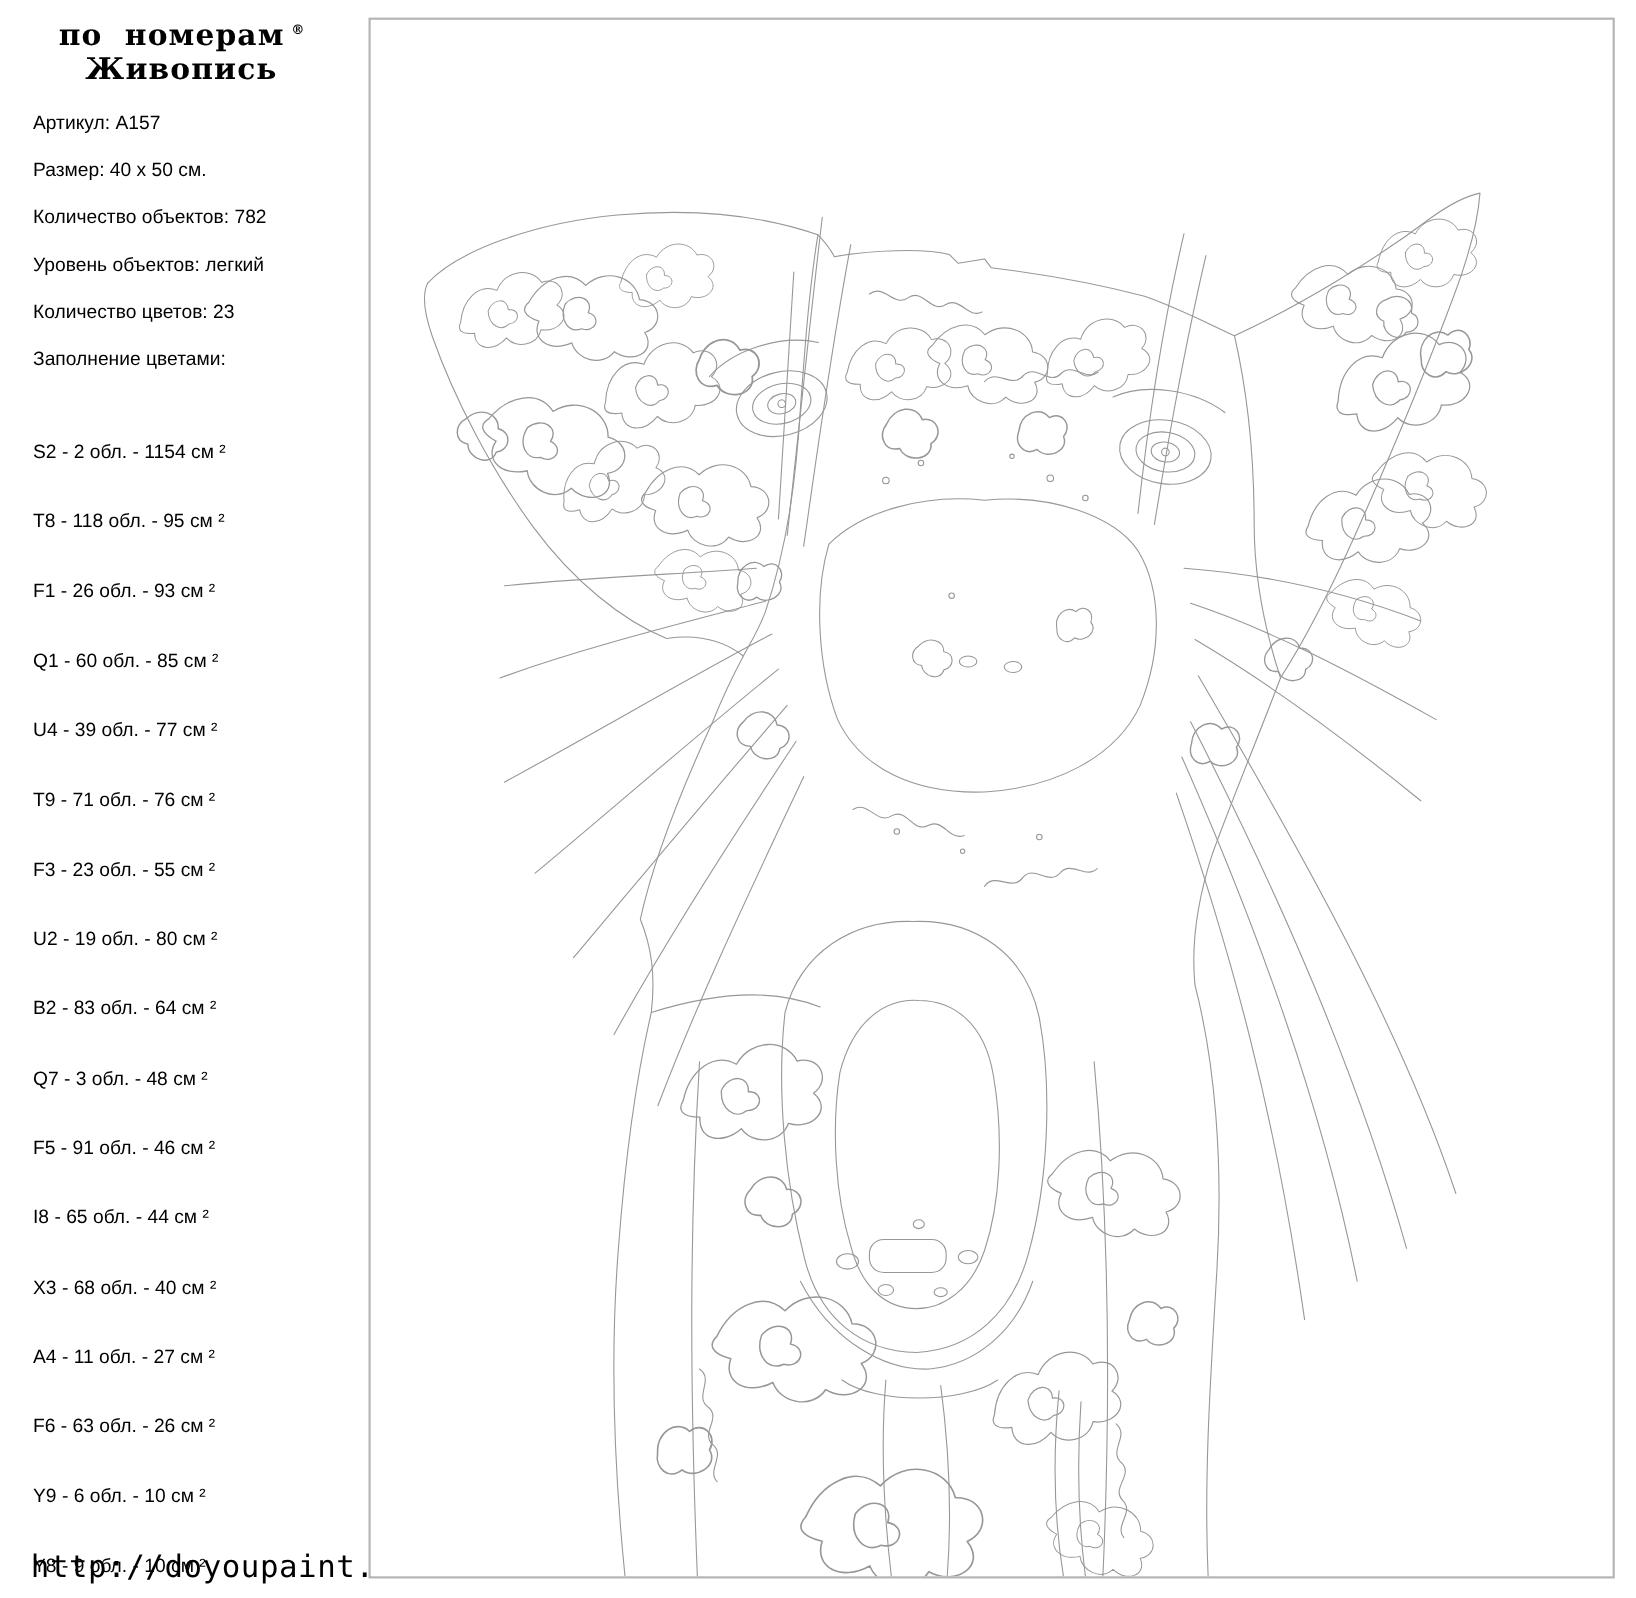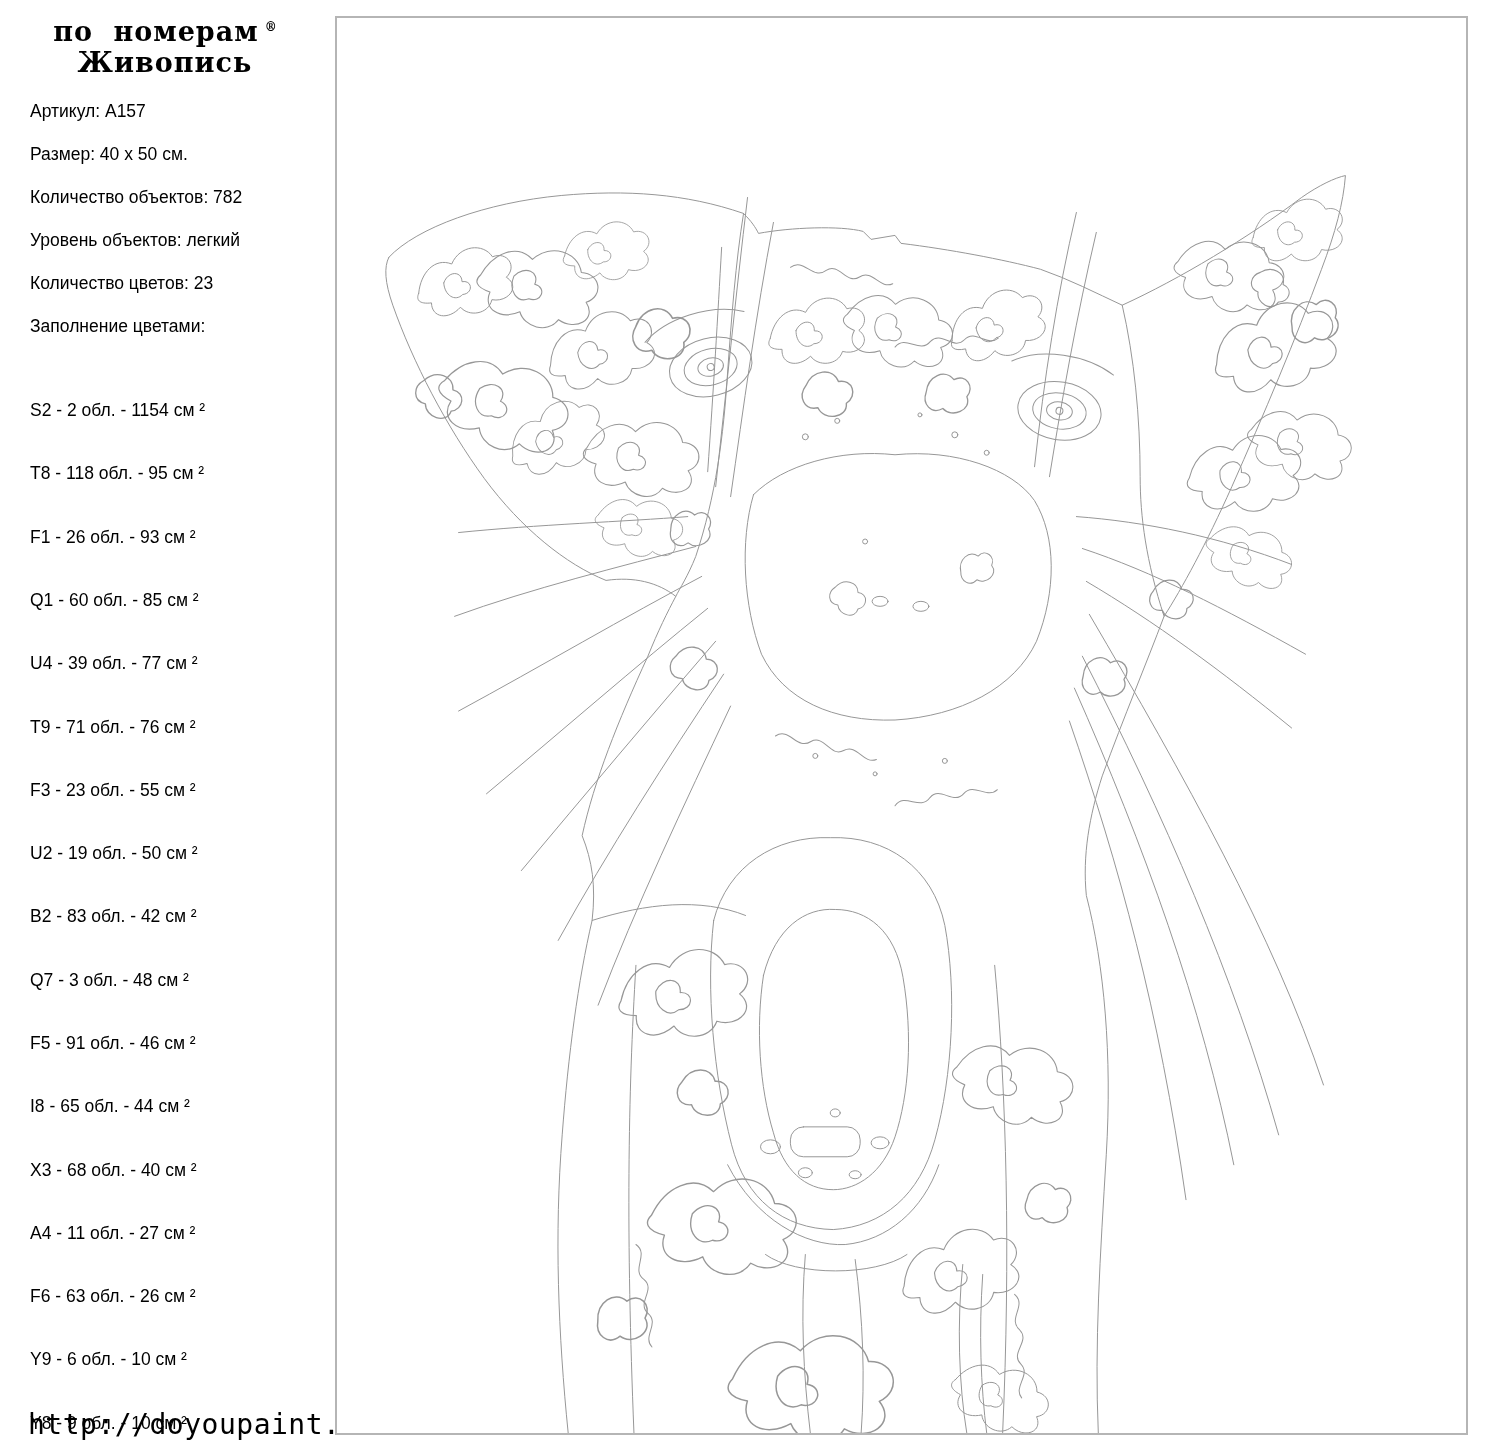--- a/index.html
+++ b/index.html
@@ -51,22 +51,22 @@
   </div>
 
   <ul class="palette">
     <li>S2 - 2 обл. - 1154 см ²</li>
     <li>T8 - 118 обл. - 95 см ²</li>
     <li>F1 - 26 обл. - 93 см ²</li>
     <li>Q1 - 60 обл. - 85 см ²</li>
     <li>U4 - 39 обл. - 77 см ²</li>
     <li>T9 - 71 обл. - 76 см ²</li>
     <li>F3 - 23 обл. - 55 см ²</li>
-    <li>U2 - 19 обл. - 50 см ²</li>
-    <li>B2 - 83 обл. - 42 см ²</li>
+    <li>U2 - 19 обл. - 80 см ²</li>
+    <li>B2 - 83 обл. - 64 см ²</li>
     <li>Q7 - 3 обл. - 48 см ²</li>
     <li>F5 - 91 обл. - 46 см ²</li>
     <li>I8 - 65 обл. - 44 см ²</li>
     <li>X3 - 68 обл. - 40 см ²</li>
     <li>A4 - 11 обл. - 27 см ²</li>
     <li>F6 - 63 обл. - 26 см ²</li>
     <li>Y9 - 6 обл. - 10 см ²</li>
     <li>Y8 - 9 обл. - 10 см ²</li>
     
     

